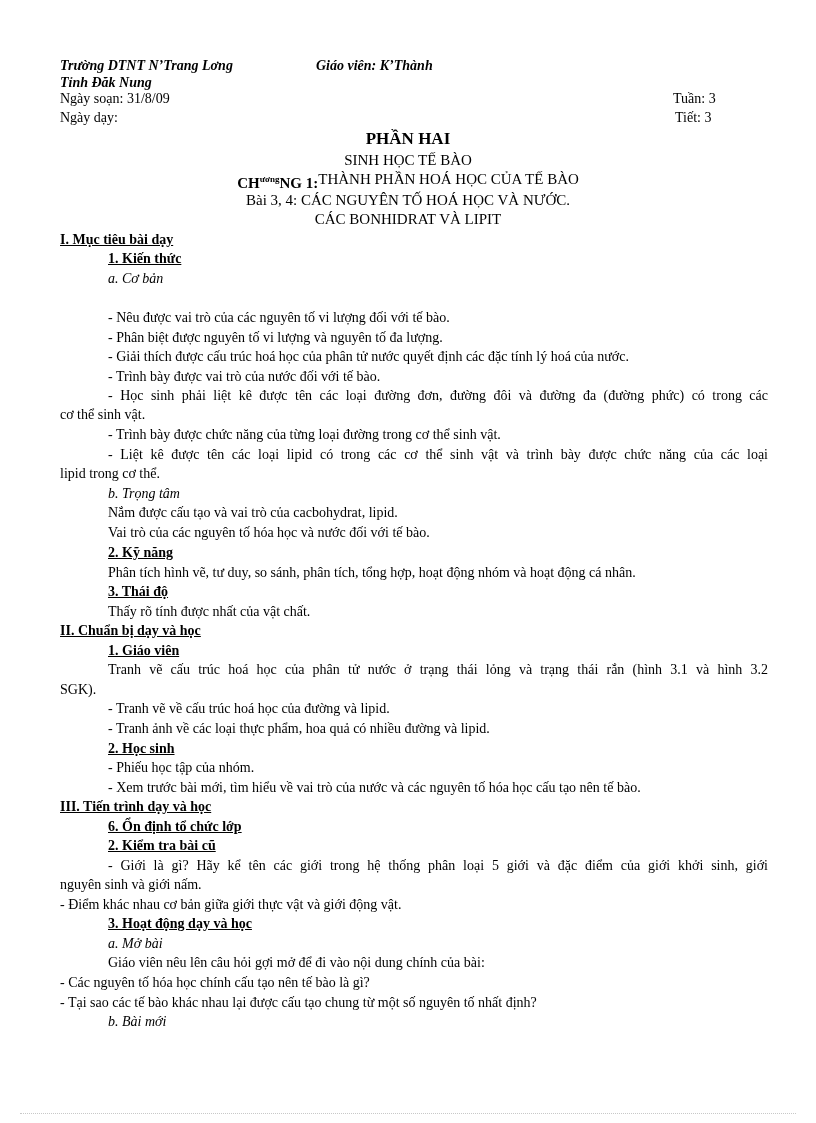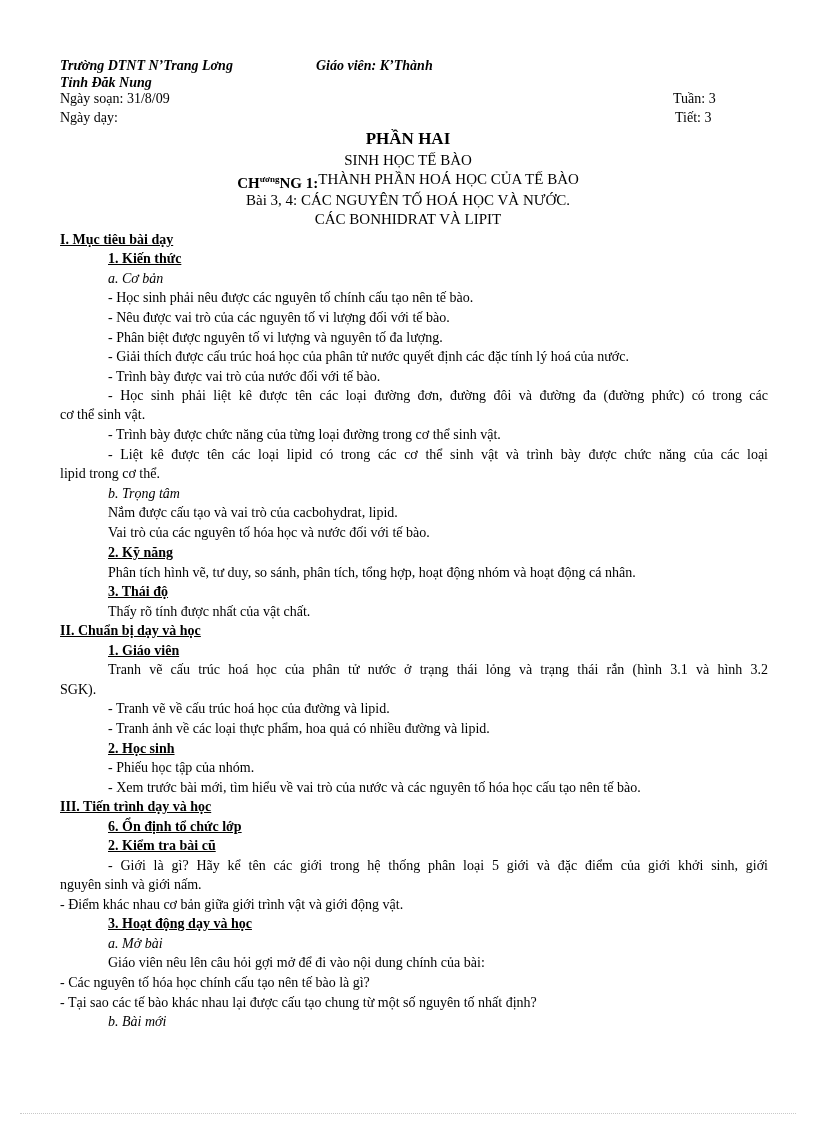--- a/index.html
+++ b/index.html
@@ -34,21 +34,20 @@
   <div class="title" style="top:151px; font-size:15px; line-height:18px;">SINH HỌC TẾ BÀO</div>
   <div class="title" style="top:170px; font-size:15px; line-height:18px;">
     <span class="b"><span>CH</span><span class="sup">ương</span><span>NG 1:</span></span><span style="position:relative; top:-4px;">THÀNH PHẦN HOÁ HỌC CỦA TẾ BÀO</span>
   </div>
   <div class="title" style="top:191px; font-size:15px; line-height:18px;">Bài 3, 4: CÁC  NGUYÊN  TỐ  HOÁ  HỌC  VÀ  NƯỚC.</div>
   <div class="title" style="top:210px; font-size:15px; line-height:18px;">CÁC BONHIDRAT VÀ LIPIT</div>
 
   <div class="ln b u" style="left:60px; top:231px;">I. Mục tiêu bài dạy</div>
   <div class="ln b u" style="left:108px; top:250px;">1. Kiến thức</div>
   <div class="ln i" style="left:108px; top:270px;">a. Cơ bản</div>
-  <div class="ln" style="left:108px; top:289px;">- Học sinh  phải nêu được các nguyên  tố chính  cấu tạo nên tế bào.</div>
   <div class="ln" style="left:108px; top:309px;">- Nêu được vai trò của các nguyên  tố vi lượng  đối với tế bào.</div>
   <div class="ln" style="left:108px; top:348px;">- Giải thích  được cấu trúc hoá học của phân tử nước quyết định các đặc tính lý hoá của nước.</div>
   <div class="ln" style="left:108px; top:329px;">- Phân biệt được nguyên  tố vi lượng và nguyên  tố đa lượng.</div>
   <div class="ln" style="left:108px; top:368px;">- Trình  bày được vai trò của nước đối với tế bào.</div>
   <div class="ln just just-last" style="left:108px; top:387px; width:660px;">- Học sinh  phải liệt kê được tên các loại đường đơn, đường đôi và đường đa (đường phức) có trong các</div>
   <div class="ln" style="left:60px; top:406px;">cơ thể sinh  vật.</div>
   <div class="ln" style="left:108px; top:426px;">- Trình  bày được chức năng của từng loại đường trong cơ thể sinh vật.</div>
   <div class="ln just just-last" style="left:108px; top:446px; width:660px;">- Liệt kê được tên các loại lipid  có trong các cơ thể sinh vật và trình  bày được chức năng của các loại</div>
   <div class="ln" style="left:60px; top:465px;">lipid  trong cơ thể.</div>
   <div class="ln i" style="left:108px; top:485px;">b. Trọng tâm</div>
@@ -68,21 +67,21 @@
   <div class="ln" style="left:108px; top:700px;">- Tranh  vẽ về cấu trúc hoá học của đường và lipid.</div>
   <div class="ln b u" style="left:108px; top:740px;">2. Học sinh</div>
   <div class="ln" style="left:108px; top:759px;">- Phiếu  học tập của nhóm.</div>
   <div class="ln" style="left:108px; top:779px;">- Xem trước bài mới, tìm  hiểu về vai trò của nước và các nguyên  tố hóa học cấu tạo nên tế bào.</div>
 
   <div class="ln b u" style="left:60px; top:798px;">III. Tiến trình  dạy và học</div>
   <div class="ln b u" style="left:108px; top:818px;">6. Ổn định  tổ chức lớp</div>
   <div class="ln b u" style="left:108px; top:837px;">2. Kiểm tra bài cũ</div>
   <div class="ln just just-last" style="left:108px; top:857px; width:660px;">- Giới  là gì?  Hãy kể tên các giới  trong hệ thống  phân loại 5 giới  và đặc điểm  của giới  khởi sinh,  giới</div>
   <div class="ln" style="left:60px; top:876px;">nguyên  sinh và giới  nấm.</div>
-  <div class="ln" style="left:60px; top:896px;">- Điểm  khác nhau  cơ bản giữa giới  trình vật và giới  động vật.</div>
+  <div class="ln" style="left:60px; top:896px;">- Điểm  khác nhau  cơ bản giữa giới  thực vật và giới  động vật.</div>
   <div class="ln b u" style="left:108px; top:915px;">3. Hoạt động dạy và học</div>
   <div class="ln i" style="left:108px; top:935px;">a. Mở bài</div>
   <div class="ln" style="left:108px; top:954px;">Giáo viên  nêu lên câu hỏi gợi mở để đi vào nội dung chính  của bài:</div>
   <div class="ln" style="left:60px; top:974px;">- Các nguyên  tố hóa học chính  cấu tạo nên tế bào là gì?</div>
   <div class="ln" style="left:60px; top:994px;">- Tại  sao các tế bào khác nhau lại  được cấu tạo chung  từ một số nguyên  tố nhất  định?</div>
   <div class="ln i" style="left:108px; top:1013px;">b. Bài mới</div>
 
   <div class="footer-line"></div>
 </div>
 

